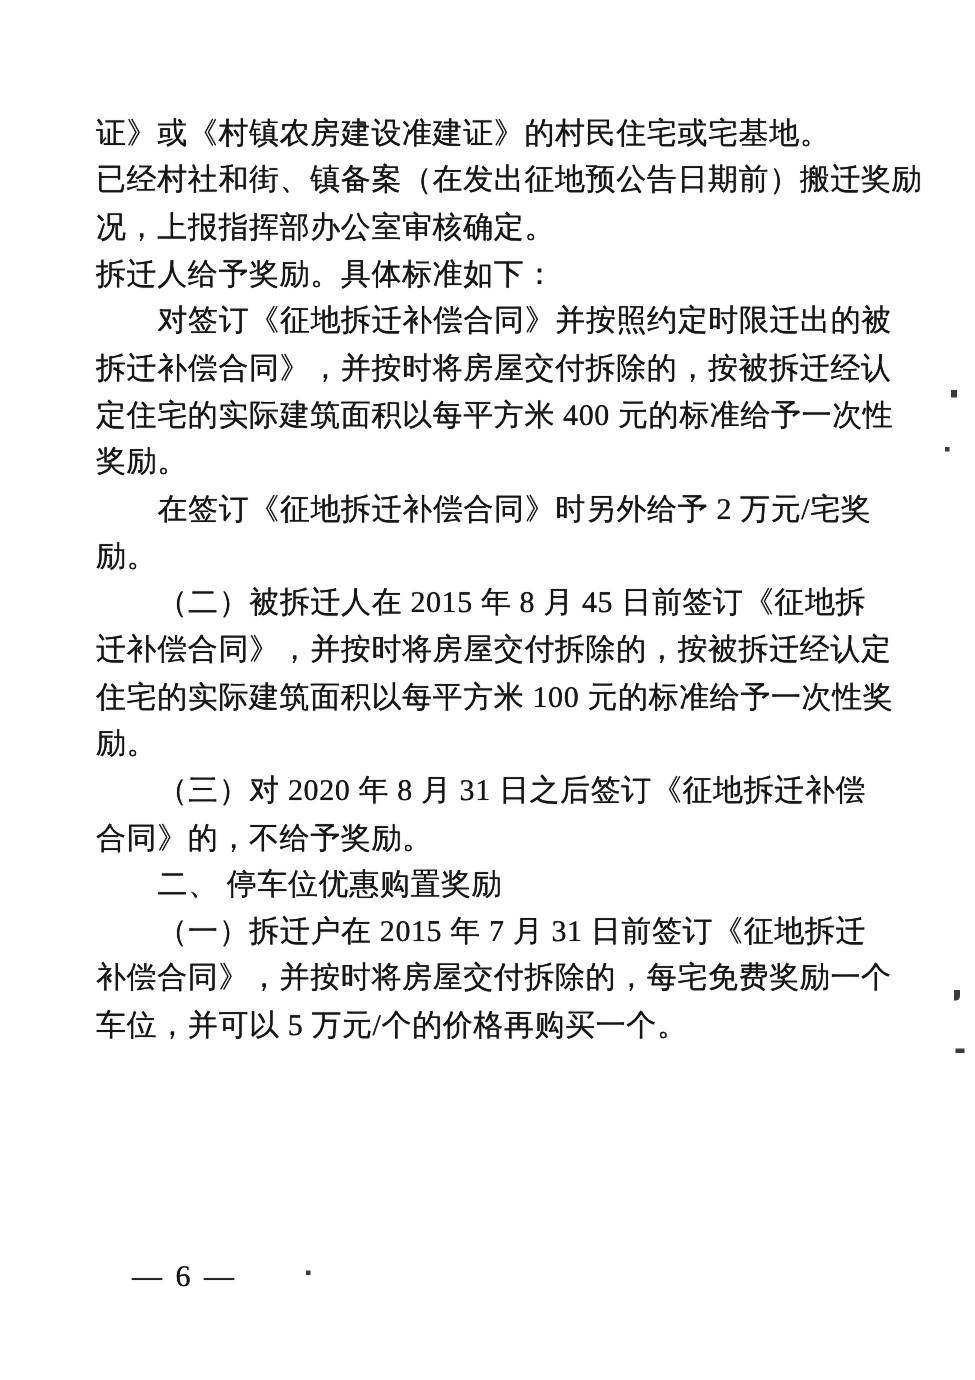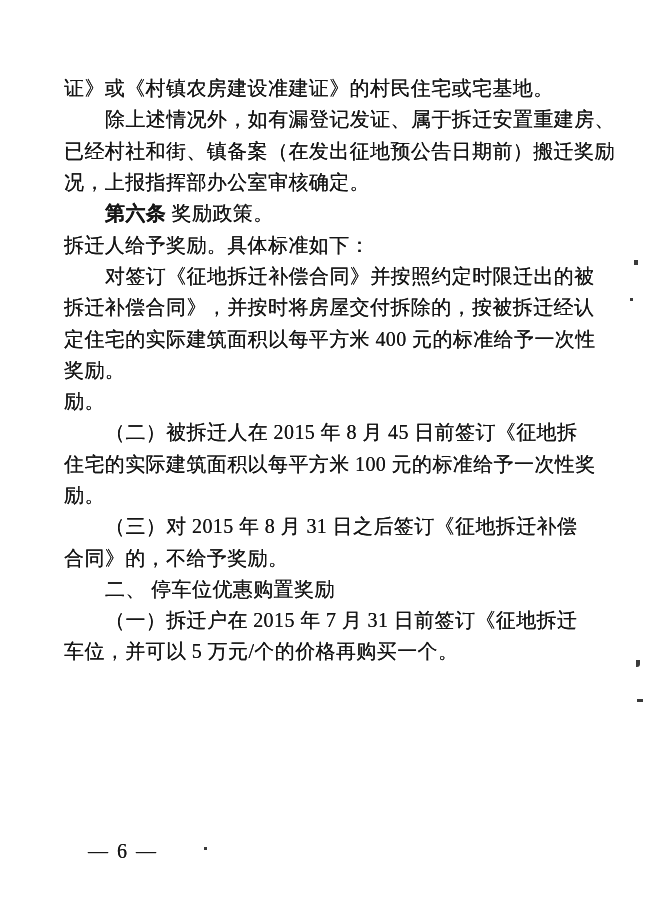--- a/index.html
+++ b/index.html
@@ -59,39 +59,38 @@
   .speck.edge4  { left: 637px; top: 699px; width: 6px; height: 3px; }
   .speck.dot2   { left: 204px; top: 847px; width: 3px; height: 3px; }
 </style>
 </head>
 <body>
 
 <div class="page">
 
   <div class="text-block">
     <div class="line">证》或《村镇农房建设准建证》的村民住宅或宅基地。</div>
-    <div class="line indent">除上述情况外，如有漏登记发证、属于拆迁安置重建房、</div>
     <div class="line">已经村社和街、镇备案（在发出征地预公告日期前）搬迁奖励</div>
     <div class="line">况，上报指挥部办公室审核确定。</div>
-    <div class="line indent">
-      <span class="bold">第六条</span><span> 奖励政策。</span>
-    </div>
     <div class="line">拆迁人给予奖励。具体标准如下：</div>
     <div class="line indent">对签订《征地拆迁补偿合同》并按照约定时限迁出的被</div>
     <div class="line">拆迁补偿合同》，并按时将房屋交付拆除的，按被拆迁经认</div>
     <div class="line">定住宅的实际建筑面积以每平方米 400 元的标准给予一次性</div>
     <div class="line">奖励。</div>
+    <div class="line indent">在签订《征地拆迁补偿合同》时另外给予 2 万元/宅奖</div>
     <div class="line">励。</div>
     <div class="line indent">（二）被拆迁人在 2015 年 8 月 45 日前签订《征地拆</div>
+    <div class="line">迁补偿合同》，并按时将房屋交付拆除的，按被拆迁经认定</div>
     <div class="line">住宅的实际建筑面积以每平方米 100 元的标准给予一次性奖</div>
     <div class="line">励。</div>
-    <div class="line indent">（三）对 2015 年 8 月 31 日之后签订《征地拆迁补偿</div>
+    <div class="line indent">（三）对 2020 年 8 月 31 日之后签订《征地拆迁补偿</div>
     <div class="line">合同》的，不给予奖励。</div>
     <div class="line indent">二、 停车位优惠购置奖励</div>
     <div class="line indent">（一）拆迁户在 2015 年 7 月 31 日前签订《征地拆迁</div>
+    <div class="line">补偿合同》，并按时将房屋交付拆除的，每宅免费奖励一个</div>
     <div class="line">车位，并可以 5 万元/个的价格再购买一个。</div>
   </div>
 
   <div class="page-number">— 6 —</div>
 
   <div class="speck dot1"></div>
   <div class="speck edge1"></div>
   <div class="speck edge2"></div>
   <div class="speck edge3"></div>
   <div class="speck edge4"></div>

